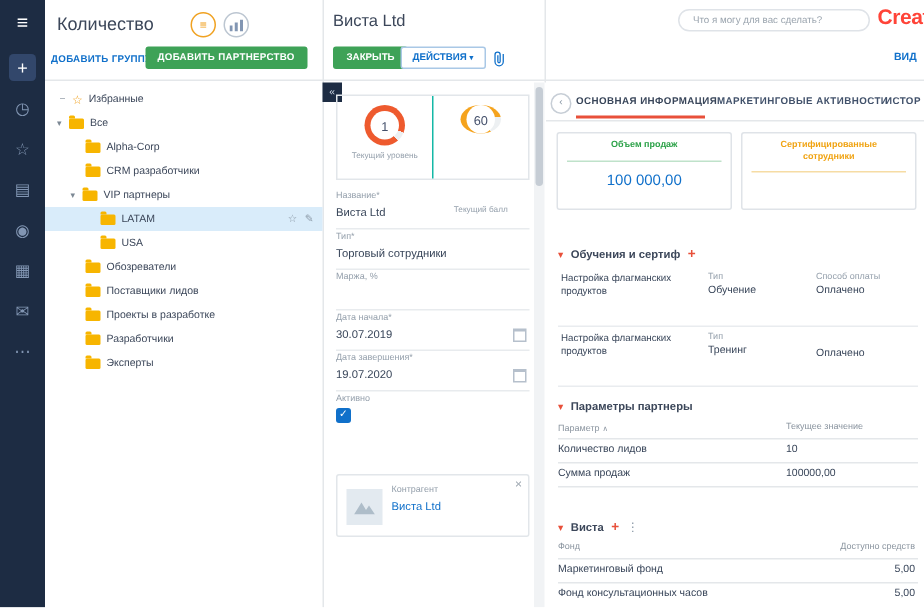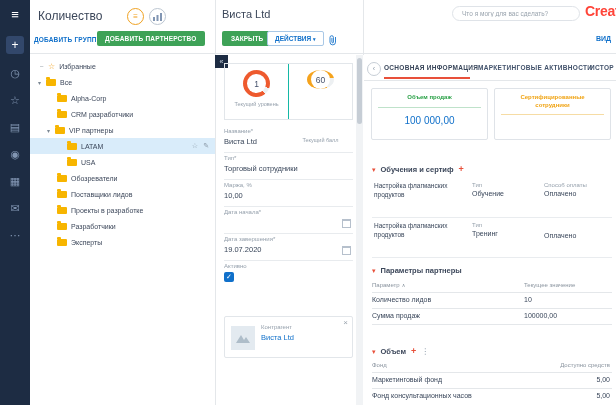--- a/index.html
+++ b/index.html
@@ -254,24 +254,24 @@
   <div class="abs field" style="top:126px">
     <div class="flabel">Название*</div>
     <div class="fvalue">Виста Ltd</div>
   </div>
   <div class="abs field" style="top:153px">
     <div class="flabel">Тип*</div>
     <div class="fvalue">Торговый сотрудники</div>
   </div>
   <div class="abs field" style="top:180px">
     <div class="flabel">Маржа, %</div>
-    <div class="fvalue">10,00</div>
   </div>
   <div class="abs field" style="top:207px">
     <div class="flabel">Дата начала*</div>
+    <div class="fvalue">30.07.2019</div>
     <span class="cal"></span>
   </div>
   <div class="abs field" style="top:234px">
     <div class="flabel">Дата завершения*</div>
     <div class="fvalue">19.07.2020</div>
     <span class="cal"></span>
   </div>
   <div class="abs field nob" style="top:261px">
     <div class="flabel">Активно</div>
     <div class="checkbox">
@@ -352,21 +352,21 @@
   </div>
   <div class="abs hline" style="left:372px;top:308px;width:240px"></div>
   <div class="abs prow" style="top:312px">
     <span>Сумма продаж</span>
     <span class="c2">100000,00</span>
   </div>
   <div class="abs hline" style="left:372px;top:324px;width:240px"></div>
 
   <div class="abs sechead" style="top:346px">
     <span class="scaret">▾</span>
-    <span class="stitle">Объем</span>
+    <span class="stitle">Виста</span>
     <span class="splus">+</span>
     <span class="kebab">⋮</span>
   </div>
   <div class="abs fthead" style="top:362px">
     <span>Фонд</span>
     <span class="fr">Доступно средств</span>
   </div>
   <div class="abs hline" style="left:372px;top:372px;width:240px"></div>
   <div class="abs frow" style="top:376px">
     <span>Маркетинговый фонд</span>

